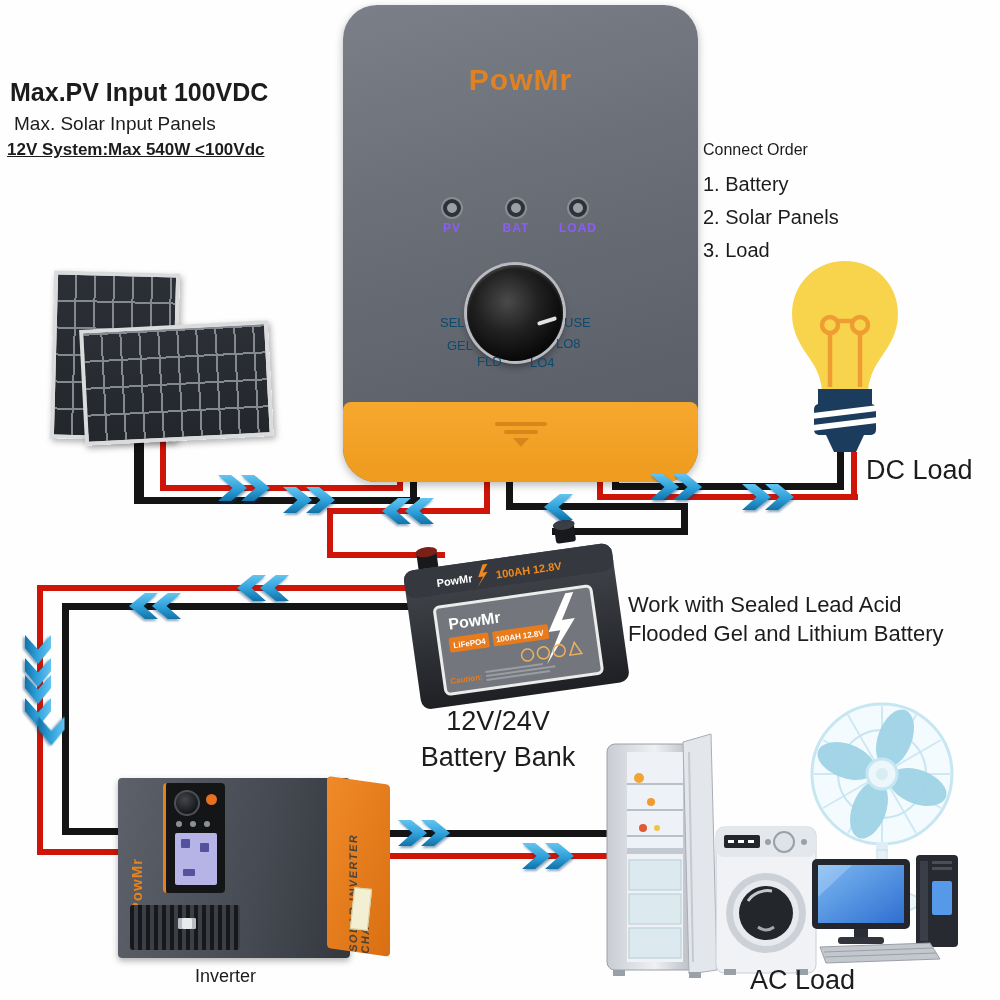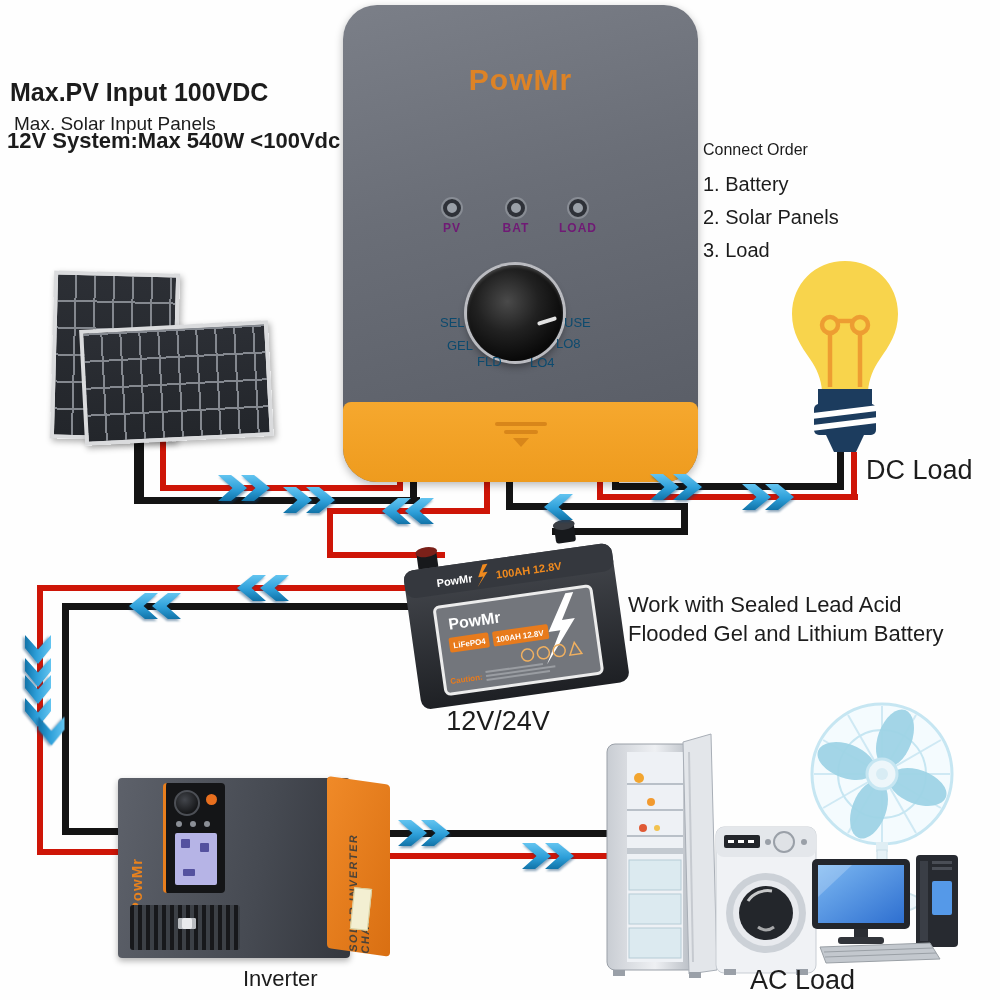--- a/index.html
+++ b/index.html
@@ -24,21 +24,21 @@
             background:linear-gradient(165deg,#7b7f88 0%,#6a6e77 40%,#565a63 100%);
             box-shadow:0 3px 8px rgba(0,0,0,.28);}
   .ctl-orange{position:absolute;left:0;right:0;bottom:0;height:80px;
               background:linear-gradient(180deg,#f6a82e,#ee9b1e);
               border-radius:8px 8px 34px 34px;}
   .ctl-brand{position:absolute;left:0;right:0;top:58px;text-align:center;
              font-size:30px;font-weight:800;letter-spacing:1px;color:#dd8326;}
   .led{position:absolute;width:10px;height:10px;border-radius:50%;background:#9aa0a8;
        border:4px solid #2e3138;box-shadow:0 0 0 2px rgba(140,144,152,.9);}
   .led-label{position:absolute;transform:translateX(-50%);font-size:12px;font-weight:600;
-             letter-spacing:1px;color:#701a75;}
+             letter-spacing:1px;color:#8b5cf6;}
   .knob{position:absolute;left:124px;top:260px;width:96px;height:96px;border-radius:50%;
         background:radial-gradient(circle at 42% 38%,#4a4a4a 0%,#212121 38%,#090909 72%);
         box-shadow:0 0 0 3px #babbc0,0 5px 9px rgba(0,0,0,.45),inset 0 2px 3px rgba(255,255,255,.18);}
   .knob-pointer{position:absolute;left:70px;top:54px;width:20px;height:4px;background:#e2e2e2;
                 border-radius:2px;transform:rotate(-18deg);}
   .knob-label{position:absolute;font-size:13px;color:#0c4a6e;text-align:right;}
   .glyph{position:absolute;left:0;right:0;top:408px;display:flex;flex-direction:column;
          align-items:center;gap:4px;}
   .glyph i{display:block;height:4px;background:#d8861a;border-radius:2px;}
   .glyph .tri{width:0;height:0;background:none;border-left:8px solid transparent;
@@ -81,21 +81,21 @@
   .inv-sticker{position:absolute;left:240px;top:118px;width:16px;height:40px;background:#f3efd2;
                transform:rotate(6deg);border:1px solid #d8cf9e;}
 </style>
 </head>
 <body>
 
 <div id="stage">
 
   <div class="txt" style="left:10px;top:78px;font-size:25px;font-weight:800;">Max.PV Input 100VDC</div>
   <div class="txt" style="left:14px;top:113px;font-size:19px;">Max. Solar Input Panels</div>
-  <div class="txt" style="left:7px;top:128px;font-size:22px;font-weight:800;">12V System:Max 540W &lt;100Vdc</div>
+  <div class="txt" style="left:7px;top:140px;font-size:17px;font-weight:800;text-decoration:underline;">12V System:Max 540W &lt;100Vdc</div>
 
   <div class="txt" style="left:703px;top:141px;font-size:16px;">Connect Order</div>
   <div class="txt" style="left:703px;top:173px;font-size:20px;">1. Battery</div>
   <div class="txt" style="left:703px;top:206px;font-size:20px;">2. Solar Panels</div>
   <div class="txt" style="left:703px;top:239px;font-size:20px;">3. Load</div>
 
   <i class="wk" style="left:134px;top:434px;width:10px;height:70px"></i>
   <i class="wk" style="left:134px;top:497px;width:286px;height:7px"></i>
   <i class="wk" style="left:410px;top:468px;width:7px;height:32px"></i>
   <i class="wr" style="left:160px;top:434px;width:6px;height:57px"></i>
@@ -258,20 +258,21 @@
       </g>
       <text x="44" y="158" font-size="8" font-weight="700" fill="#e87b1c">Caution:</text>
       <g fill="#9a9da2">
         <rect x="80" y="150" width="58" height="2"></rect>
           <rect x="80" y="154" width="70" height="2"></rect>
           <rect x="80" y="158" width="64" height="2"></rect>
       </g>
     </g>
   </svg>
   <div class="txt" style="left:348px;top:706px;width:300px;text-align:center;font-size:27px;">12V/24V</div>
+  <div class="txt" style="left:348px;top:742px;width:300px;text-align:center;font-size:27px;">Battery Bank</div>
   <div class="txt" style="left:628px;top:621px;font-size:22px;">Flooded Gel and Lithium Battery</div>
   <div class="txt" style="left:628px;top:592px;font-size:22px;">Work with Sealed Lead Acid</div>
 
   <div class="inverter">
     <div class="inv-body"></div>
     <div class="inv-orange">
       <span class="inv-side-text">SOLAR INVERTER CHARGER</span>
     </div>
     <span class="inv-brand">PowMr</span>
     <div class="inv-display">
@@ -283,21 +284,21 @@
       <div class="inv-lcd">
         <i class="lcd-ic abs" style="left:6px;top:6px;width:9px;height:9px"></i>
         <i class="lcd-ic abs" style="left:25px;top:10px;width:9px;height:9px"></i>
         <i class="lcd-ic abs" style="left:8px;top:36px;width:12px;height:7px"></i>
       </div>
     </div>
     <div class="inv-vent"></div>
     <i class="inv-socket abs"></i>
     <i class="inv-sticker abs"></i>
   </div>
-  <div class="txt" style="left:195px;top:966px;font-size:22px;margin-left:48px;">Inverter</div>
+  <div class="txt" style="left:195px;top:966px;font-size:18px;">Inverter</div>
 
   <svg class="abs" style="left:605px;top:732px;z-index:5" width="114" height="246" viewBox="0 0 114 246">
     <defs>
       <linearGradient id="gFr" x1="0" y1="0" x2="1" y2="0">
         <stop offset="0" stop-color="#c9cdd3"></stop>
           <stop offset=".5" stop-color="#eef0f3"></stop>
           <stop offset="1" stop-color="#a8aeb6"></stop>
       </linearGradient>
       <linearGradient id="gScr" x1="0" y1="0" x2="1" y2="1">
         <stop offset="0" stop-color="#7cb8f2"></stop>

